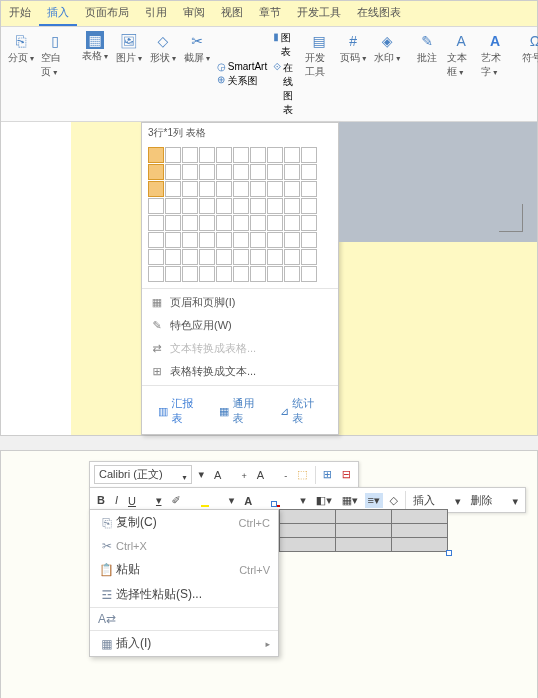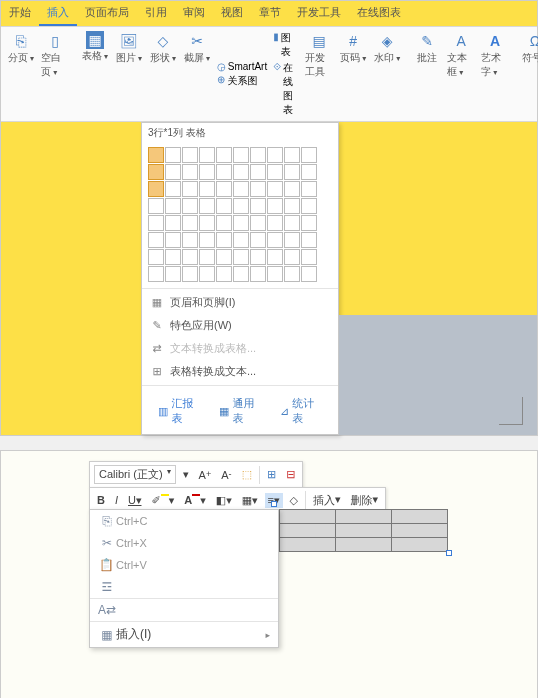--- a/index.html
+++ b/index.html
@@ -1,17 +1,17 @@
 <!DOCTYPE html>
 <html><head>
 <meta charset="utf-8">
 <style>
 *{box-sizing:border-box;margin:0;padding:0;font-family:"Microsoft YaHei",sans-serif;}
 body{background:#f0f0f0;width:538px;}
-.topshot{background:#fde047;border:1px solid #ccc;}
+.topshot{background:#fef9c3;border:1px solid #ccc;}
 .tabs{display:flex;font-size:11px;color:#555;border-bottom:1px solid #d8d8d8;}
 .tab{padding:4px 8px;cursor:pointer;}
 .tab.active{color:#3a7bd5;border-bottom:2px solid #3a7bd5;}
 .ribbon{display:flex;padding:4px 6px;gap:6px;background:#fafafa;border-bottom:1px solid #d8d8d8;}
 .rbtn{display:flex;flex-direction:column;align-items:center;font-size:10px;color:#555;min-width:28px;}
 .rbtn .ic{width:20px;height:20px;display:flex;align-items:center;justify-content:center;color:#4a82c3;font-size:14px;}
 .rbtn.with-caret .lbl::after{content:" ▾";font-size:8px;}
 .sep{width:1px;background:#ddd;align-self:stretch;}
 .tdd{position:relative;background:#fff;margin-left:70px;width:198px;border:1px solid #c8c8c8;box-shadow:2px 2px 4px rgba(0,0,0,0.15);font-size:11px;}
 .tdd .hdr{padding:3px 6px;color:#555;font-size:10px;}
@@ -29,21 +29,21 @@
 .subtab.b{color:#4a82c3;}
 .subtab.c{color:#4a82c3;}
 .darkbar{background:#4e5a68;height:20px;margin-left:70px;position:relative;}
 .darkbar .nums{position:absolute;right:6px;top:3px;color:#9fb0c2;font-size:8px;letter-spacing:6px;}
 .doczone{background:#b8c0ca;height:120px;margin-left:70px;position:relative;}
 .doczone .pg{position:absolute;right:14px;bottom:10px;width:24px;height:28px;border:1px solid #888;border-left:none;border-top:none;}
 .gap{height:14px;background:#f0f0f0;}
 .shot2{background:#fdfdf6;border:1px solid #ccc;padding:10px;position:relative;height:400px;}
 .minibar{display:inline-flex;align-items:center;background:#fff;border:1px solid #ccc;box-shadow:1px 1px 3px rgba(0,0,0,0.12);padding:3px 4px;gap:4px;font-size:11px;margin-left:78px;}
 .minibar .sep2{width:1px;height:18px;background:#ddd;}
-.mbtn{padding:1px 3px;color:#444;display:flex;align-items:flex-start;}
+.mbtn{padding:1px 3px;color:#444;display:flex;align-items:flex-end;gap:20px;}
 .fontbox{border:1px solid #ccc;padding:1px 4px;min-width:82px;}
 .tblprev{position:absolute;left:278px;top:58px;}
 .tblprev table{border-collapse:collapse;}
 .tblprev td{border:1px solid #777;background:#d7d7d7;width:56px;height:14px;}
 .ctx{position:absolute;left:88px;top:58px;width:190px;background:#fff;border:1px solid #c8c8c8;box-shadow:2px 2px 5px rgba(0,0,0,0.2);font-size:12px;}
 .crow{display:flex;align-items:center;padding:4px 8px;color:#444;position:relative;}
 .crow .cic{width:18px;text-align:center;color:#7a8aa0;font-size:12px;}
 .crow .clbl{flex:1;}
 .crow .sc{color:#999;font-size:11px;}
 .crow .ar{color:#888;font-size:9px;}
@@ -140,21 +140,21 @@
       </div>
     <div class="sep"></div>
     <div class="rbtn with-caret">
         <span class="ic">Ω</span>
         <span class="lbl">符号</span>
       </div>
 
   </div>
 
 
-  <div style="display:flex;align-items:flex-end;">
+  <div style="display:flex;">
     <div style="width:70px;background:#fff;"></div>
     <div style="flex:1;">
       <div class="tdd">
         <div class="hdr">3行*1列 表格</div>
         <div class="grid" id="tgrid">
             <div class="cell sel"></div>
             <div class="cell"></div>
             <div class="cell"></div>
             <div class="cell"></div>
             <div class="cell"></div>
@@ -325,32 +325,35 @@
             <td></td>
           </tr>
         </tbody>
       </table>
     <div class="hndl" style="right:-4px;bottom:-4px;"></div>
   </div>
 
   <div class="ctx">
     <div class="crow">
         <span class="cic">⎘</span>
+        <span class="clbl">复制(C)</span>
         <span class="sc">Ctrl+C</span>
       </div>
     <div class="crow">
         <span class="cic">✂</span>
         <span class="sc">Ctrl+X</span>
       </div>
     <div class="crow">
         <span class="cic">📋</span>
+        <span class="clbl">粘贴</span>
         <span class="sc">Ctrl+V</span>
       </div>
     <div class="crow">
         <span class="cic">☲</span>
+        <span class="clbl">选择性粘贴(S)...</span>
       </div>
     <div class="cdiv"></div>
     <div class="crow">
         <span class="cic">A⇄</span>
       </div>
     <div class="cdiv"></div>
     <div class="crow">
         <span class="cic">▦</span>
         <span class="clbl">插入(I)</span>
         <span class="ar">▸</span>

